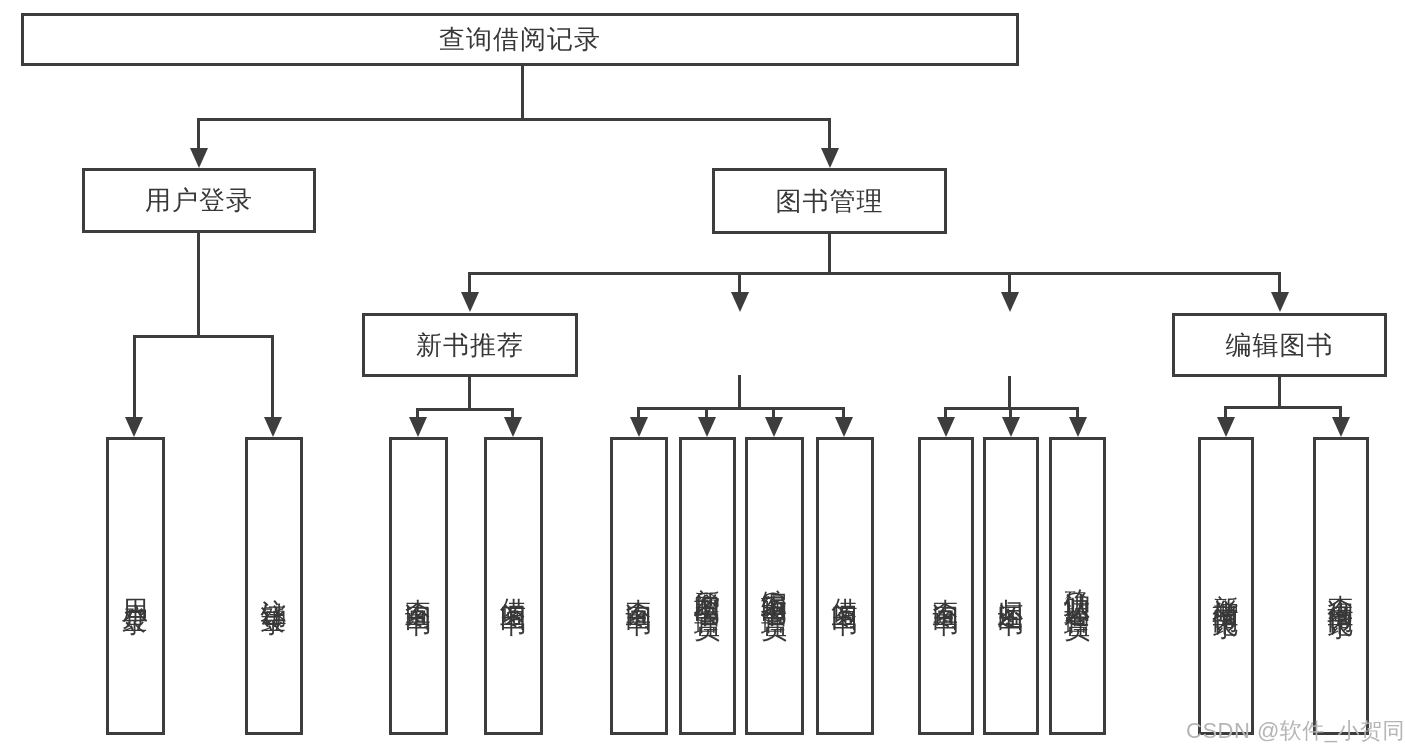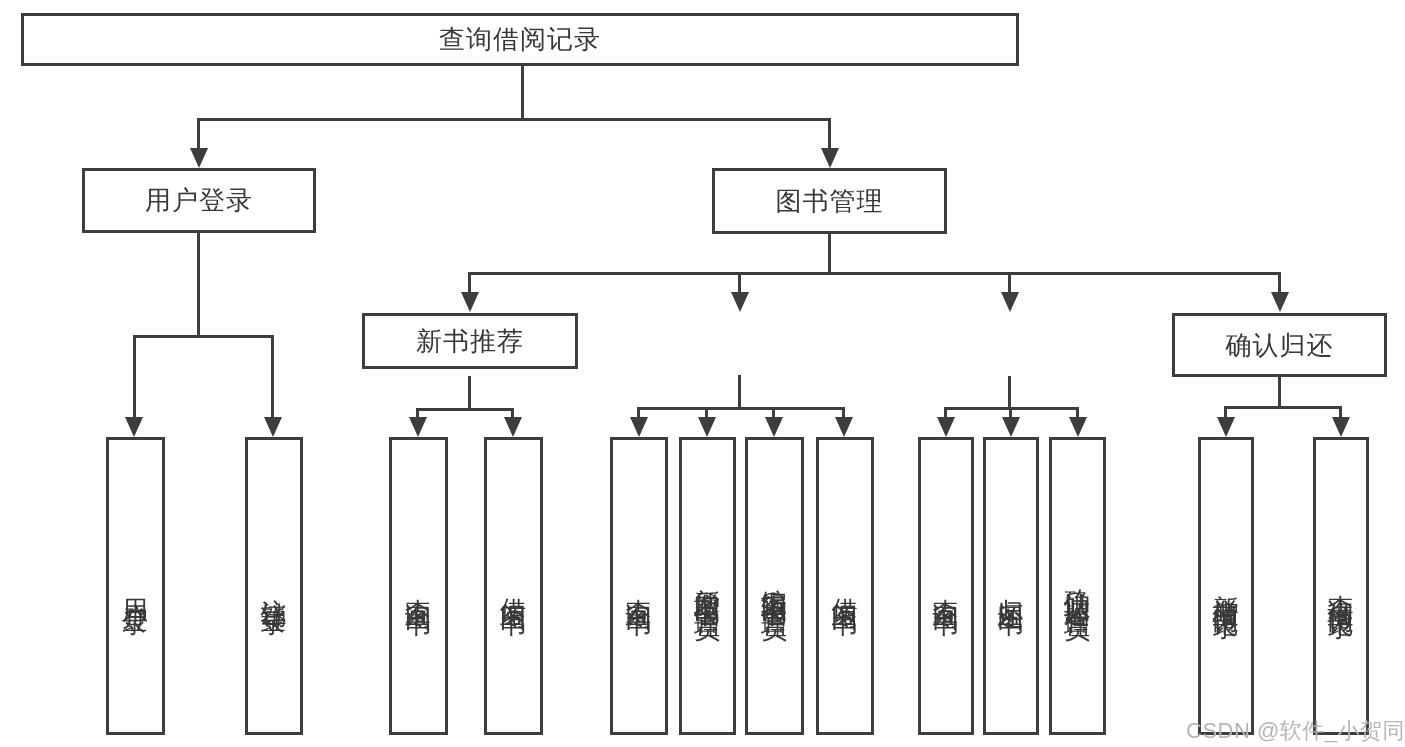--- a/index.html
+++ b/index.html
@@ -93,25 +93,25 @@
   <i class="hl" style="left:468px;top:272px;width:813px;"></i>
   <i class="vl" style="left:468px;top:272px;height:22px;"></i>
   <i class="vl" style="left:738px;top:272px;height:22px;"></i>
   <i class="vl" style="left:1008px;top:272px;height:22px;"></i>
   <i class="vl" style="left:1278px;top:272px;height:22px;"></i>
   <i class="ar" style="left:461px;top:292px;"></i>
   <i class="ar" style="left:731px;top:292px;"></i>
   <i class="ar" style="left:1001px;top:292px;"></i>
   <i class="ar" style="left:1271px;top:292px;"></i>
 
-  <div class="box" style="left:362px;top:313px;width:216px;height:56px;">
+  <div class="box" style="left:362px;top:313px;width:216px;height:64px;">
     <span>新书推荐</span>
   </div>
   <div class="box" style="left:1172px;top:313px;width:215px;height:64px;">
-    <span>确认归还</span>
+    <span>编辑图书</span>
   </div>
 
   <i class="vl" style="left:468px;top:376px;height:34px;"></i>
   <i class="hl" style="left:416px;top:408px;width:98px;"></i>
   <i class="vl" style="left:416px;top:408px;height:11px;"></i>
   <i class="vl" style="left:511px;top:408px;height:11px;"></i>
   <i class="ar" style="left:409px;top:417px;"></i>
   <i class="ar" style="left:504px;top:417px;"></i>
 
   <i class="vl" style="left:738px;top:375px;height:34px;"></i>

